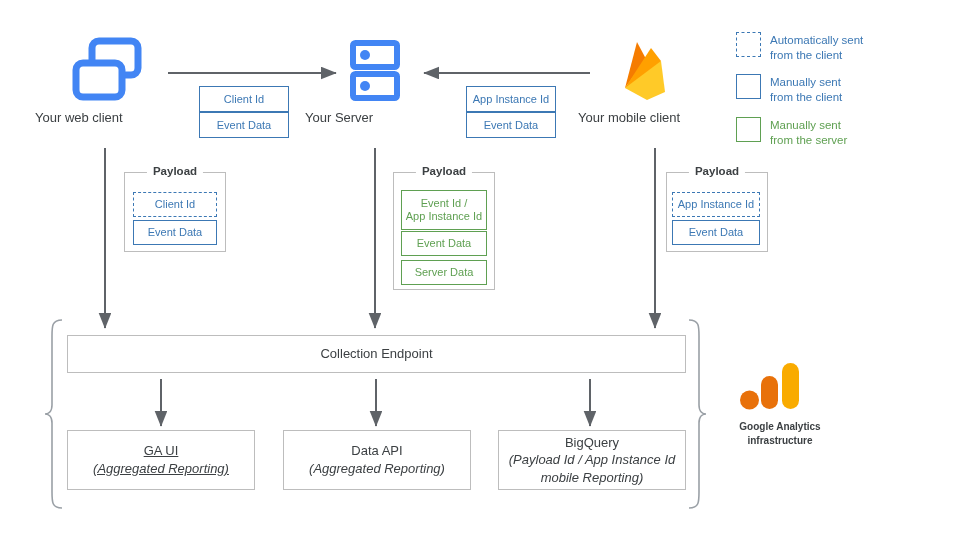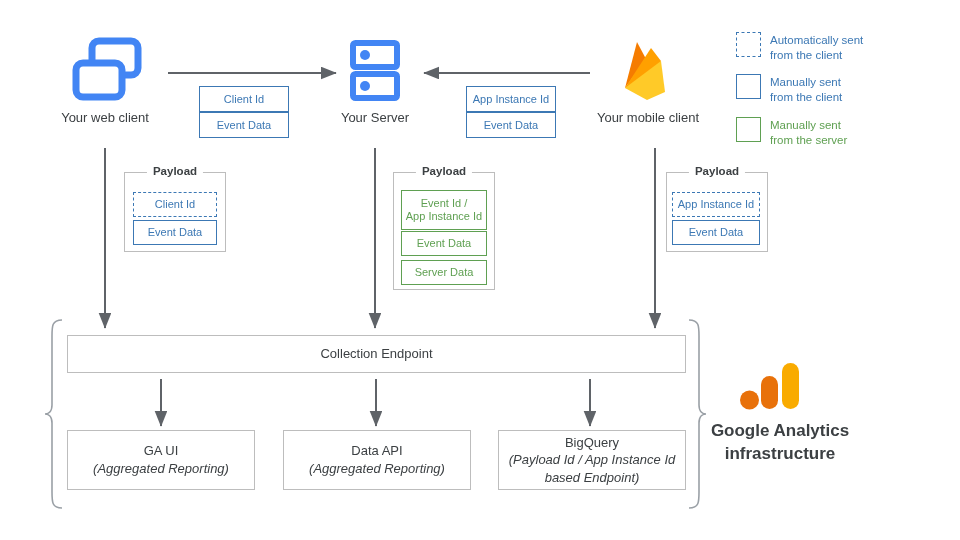--- a/index.html
+++ b/index.html
@@ -29,21 +29,20 @@
     line-height: 1.15;
   }
   .chip.dashed { border-style: dashed; }
   .chip.green { border-color: #5fa052; color: #5fa052; }
 
   
   .caption {
     position: absolute;
     color: #3c4043;
     font-size: 13px;
-    text-align: center;
     white-space: nowrap;
   }
 
   
   .payload-box {
     position: absolute;
     border: 1.2px solid #bdbdbd;
     background: #fff;
   }
   .payload-title {
@@ -87,21 +86,21 @@
     font-size: 11.5px; line-height: 1.28;
     color: #3c78b4; padding-top: 1px;
   }
   .legend-text.green { color: #5fa052; }
 
   
   .ga-label {
     position: absolute;
     left: 700px; top: 420px; width: 160px;
     text-align: center;
-    font-size: 17px; font-weight: bold; color: #3c4043;
+    font-size: 10px; font-weight: bold; color: #3c4043;
     line-height: 1.35;
   }
   svg { display: block; overflow: visible; }
 </style>
 </head>
 <body>
 
 <div id="stage">
 
   <svg class="abs" style="left:0;top:0;width:960px;height:540px;">
@@ -174,34 +173,34 @@
   <div class="chip green" style="left:401px; top:260px; width:86px; height:25px;">Server Data</div>
 
   <div class="payload-box" style="left:666px; top:172px; width:102px; height:80px;">
     <span class="payload-title">Payload</span>
   </div>
   <div class="chip dashed" style="left:672px; top:192px; width:88px; height:25px;">App Instance Id</div>
   <div class="chip" style="left:672px; top:220px; width:88px; height:25px;">Event Data</div>
 
   <div class="gbox" style="left:67px; top:335px; width:619px; height:38px;">Collection Endpoint</div>
 
-  <div class="gbox" style="left:67px; top:430px; width:188px; height:60px; flex-direction:column;">
+  <div class="gbox" style="left:67px; top:430px; width:188px; height:60px; flex-direction:column;text-decoration:underline;">
     <span>GA UI</span>
     <i>(Aggregated Reporting)</i>
   </div>
 
   <div class="gbox" style="left:283px; top:430px; width:188px; height:60px; flex-direction:column;">
     <span>Data API</span>
     <i>(Aggregated Reporting)</i>
   </div>
 
   <div class="gbox" style="left:498px; top:430px; width:188px; height:60px; flex-direction:column;">
     <span>BigQuery</span>
     <i>(Payload Id / App Instance Id</i>
-    <i>based Endpoint)</i>
+    <i>mobile Reporting)</i>
   </div>
 
   <svg class="abs" style="left:740px;top:363px;width:62px;height:52px;" viewBox="0 0 62 52">
     <rect x="42" y="0" width="17" height="46" rx="8.5" fill="#f9ab00"></rect>
     <rect x="21" y="13" width="17" height="33" rx="8.5" fill="#e8710a"></rect>
     <circle cx="9.5" cy="37" r="9.5" fill="#e8710a"></circle>
   </svg>
   <div class="ga-label">
     <span>Google Analytics</span><br>
     <span>infrastructure</span>

